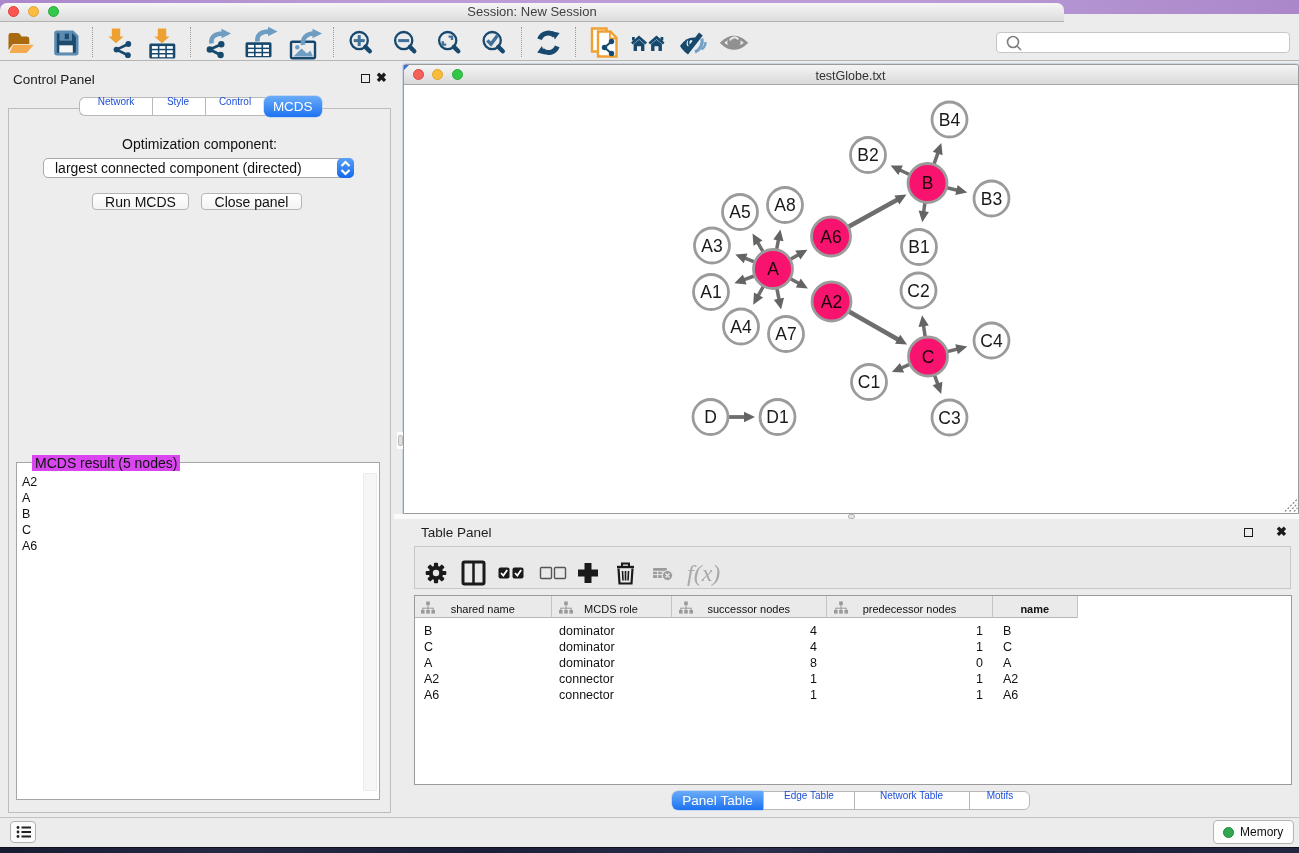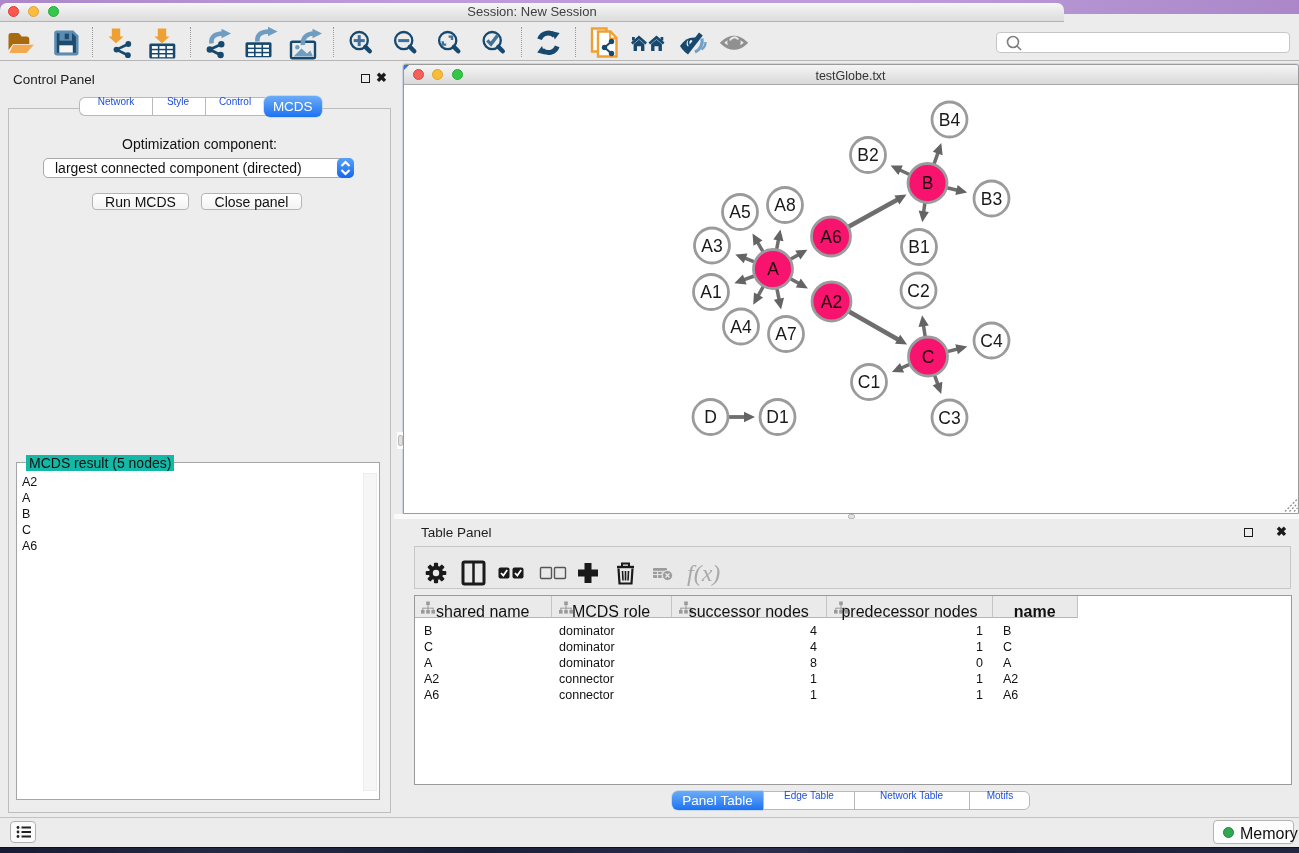--- a/index.html
+++ b/index.html
@@ -26,40 +26,40 @@
   display:flex; align-items:center; justify-content:center; font-size:13.5px; box-shadow:0 0 0 0.5px #9ec4f0;}
 #optlabel { left:9px; top:136px; width:381px; text-align:center; font-size:14px; color:#111; }
 #combo { left:43px; top:158px; width:311px; height:20px; background:#fff; border:1px solid #a9a9a9; border-radius:5px; }
 #combo .txt { position:absolute; left:11px; top:1px; font-size:14px; color:#111; }
 #combo .step { position:absolute; right:-1px; top:-1px; width:17px; height:20px; border-radius:5px;
   background:linear-gradient(#58a1f5,#1268f0); }
 .macbtn { position:absolute; background:linear-gradient(#ffffff,#f3f3f3); border:1px solid #b5b5b5; border-radius:4px;
   font-size:14px; color:#111; display:flex; align-items:center; justify-content:center; }
 
 #gbox { left:16px; top:462px; width:364px; height:338px; border:1px solid #a6a6a6; background:#fff; }
-#gboxlegend { left:26px; top:454.5px; background:#14b8a6; padding:0 3px; font-size:14px; color:#111; }
+#gboxlegend { left:32px; top:454.5px; background:#d946ef; padding:0 3px; font-size:14px; color:#111; }
 #gbox .sbar { position:absolute; right:2px; top:10px; width:14px; height:318px; background:#f6f6f6; border:1px solid #ececec;}
 #gbox .items { position:absolute; left:5px; top:11px; font-size:12.5px; color:#111; line-height:16px; }
 
 #statusbar { left:0; top:817px; width:1299px; height:30px; background:#ececec; border-top:1px solid #c2c2c2; }
 #hambtn { left:10px; top:821px; width:26px; height:22px; background:#fbfbfb; border:1px solid #b0b0b0; border-radius:4px; }
-#membtn { left:1213px; top:820px; width:81px; height:24px; background:#fdfdfd; border:1px solid #b4b4b4; border-radius:4px; font-size:16px; color:#111; }
+#membtn { left:1213px; top:820px; width:81px; height:24px; background:#fdfdfd; border:1px solid #b4b4b4; border-radius:4px; font-size:12px; color:#111; }
 #darkstrip { left:0; top:846.5px; width:1299px; height:7px; background:linear-gradient(90deg,#171c33,#252a44 18%,#1a1f38 37%,#2b2e4d 58%,#191e36 77%,#22263f); border-top:1px solid #0c1020;}
 
 #netwin { left:402.5px; top:64px; width:896px; height:449.5px; background:#fff; border:1px solid #9b9b9b; border-radius:3px 3px 0 0; box-shadow:0 0 0 1px rgba(150,170,210,0.35);}
 #nettitle { position:absolute; left:0; top:0; width:100%; height:20px; background:linear-gradient(#f5f5f5,#d9d9d9);
   border-bottom:1px solid #a8a8a8; border-radius:4px 4px 0 0; }
 #nettitle .title { position:absolute; width:100%; top:4px; text-align:center; font-size:12.5px; color:#333; }
 
 #tpTitle { left:421px; top:525px; font-size:13.5px; color:#1d1d1d; }
 #tptoolbar { left:414px; top:546px; width:877px; height:43px; background:#e9e9e9; border:1px solid #c7c7c7; }
 #ttable { left:414px; top:595px; width:878px; height:190px; background:#fff; border:1px solid #9a9a9a; }
 #thead { position:absolute; left:0; top:0; width:663px; height:22px; background:#eaeaea; border-bottom:1px solid #b5b5b5; }
 .hcell { position:absolute; top:0; height:22px; border-right:1px solid #c4c4c4; }
-.hlab { position:absolute; top:6.5px; width:100%; text-align:center; font-size:16px; color:#111; }
+.hlab { position:absolute; top:6.5px; width:100%; text-align:center; font-size:11px; color:#111; }
 .trow { position:absolute; font-size:12.5px; color:#111; }
 .floatico { position:absolute; width:9px; height:9px; border:1.5px solid #1a1a1a; background:transparent; }
 .closeico { position:absolute; font-size:13px; font-weight:bold; color:#1a1a1a; }
 </style>
 </head>
 <body>
 <div id="purple" class="abs"></div>
 <div id="titlebar" class="abs">
   <div class="title">Session: New Session</div>
   <div class="light" style="left:8px;top:3px;width:11px;height:11px;background:#fc5650;border:1px solid #df3d39;"></div>

